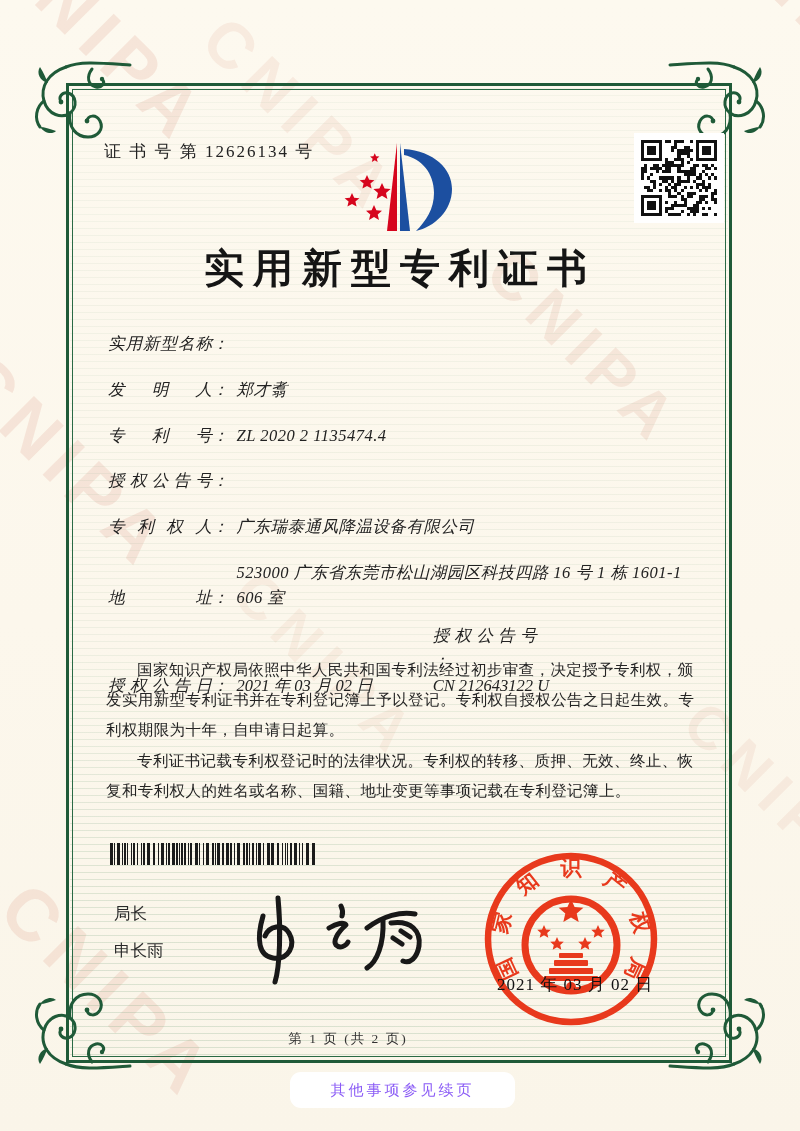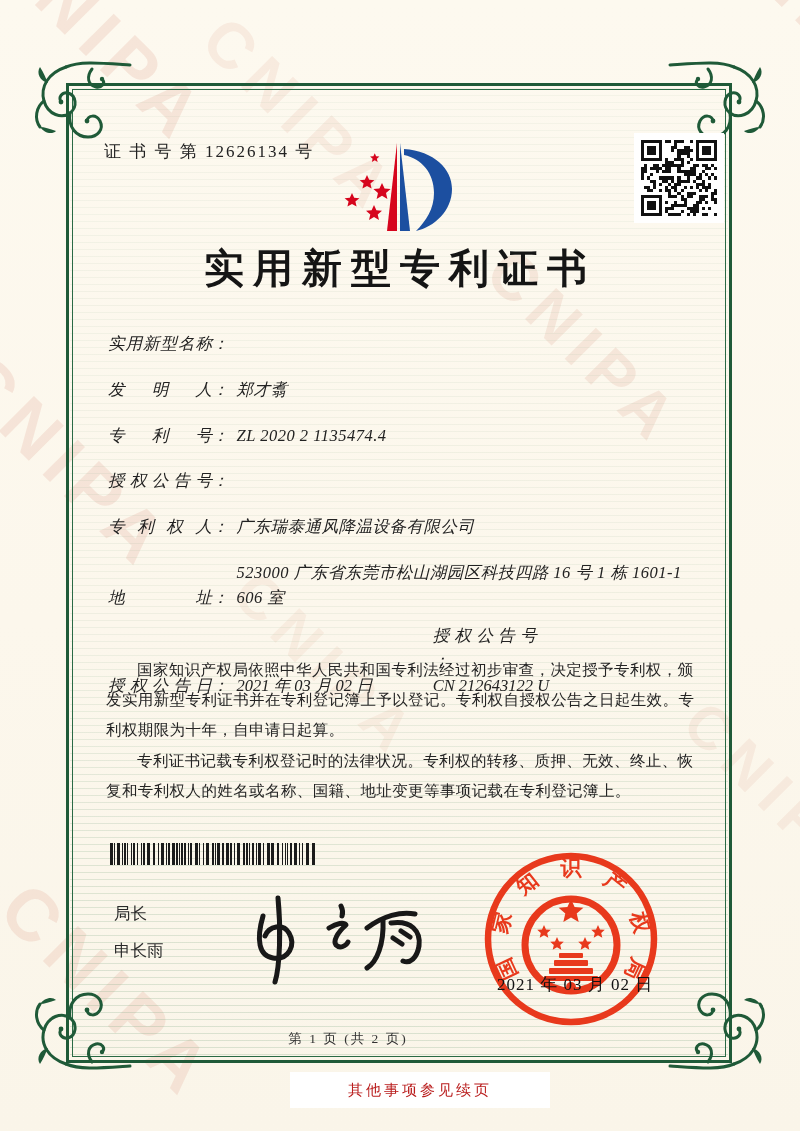--- a/index.html
+++ b/index.html
@@ -48,22 +48,22 @@
 
   .seal{position:absolute;left:481px;top:849px;width:180px;height:180px;}
   .seal-date{position:absolute;left:492px;top:973px;width:166px;text-align:center;font-size:17px;color:#121212;letter-spacing:1px;}
 
   .officer{position:absolute;left:114px;top:895px;font-family:"Liberation Sans","DejaVu Sans",sans-serif;
            font-size:16.5px;color:#2a2a2a;line-height:2.25;}
   .sig{position:absolute;left:233px;top:886px;width:200px;height:104px;}
 
   .page-no{position:absolute;left:0;top:1030px;width:696px;text-align:center;font-size:13.5px;color:#333;letter-spacing:2px;}
 
-  .cont-note{position:absolute;left:290px;top:1072px;width:260px;height:36px;background:#ffffff;
-             display:flex;align-items:center;justify-content:center;font-size:15px;color:#b91c1c;letter-spacing:3px;}
+  .cont-note{position:absolute;left:290px;top:1072px;width:225px;height:36px;background:#ffffff;
+             display:flex;align-items:center;justify-content:center;font-size:15px;color:#8b5cf6;letter-spacing:3px;border-radius:11px;}
 </style>
 </head>
 <body>
 
 <div class="page">
 
   <span class="wm" style="left:-34px;top:-6px;font-size:72px;">CNIPA</span>
   <span class="wm" style="left:178px;top:78px;font-size:64px;color:rgba(221,160,140,0.16);">CNIPA</span>
   <span class="wm" style="left:462px;top:310px;font-size:64px;color:rgba(221,160,140,0.20);">CNIPA</span>
   <span class="wm" style="left:-70px;top:420px;font-size:72px;">CNIPA</span>

